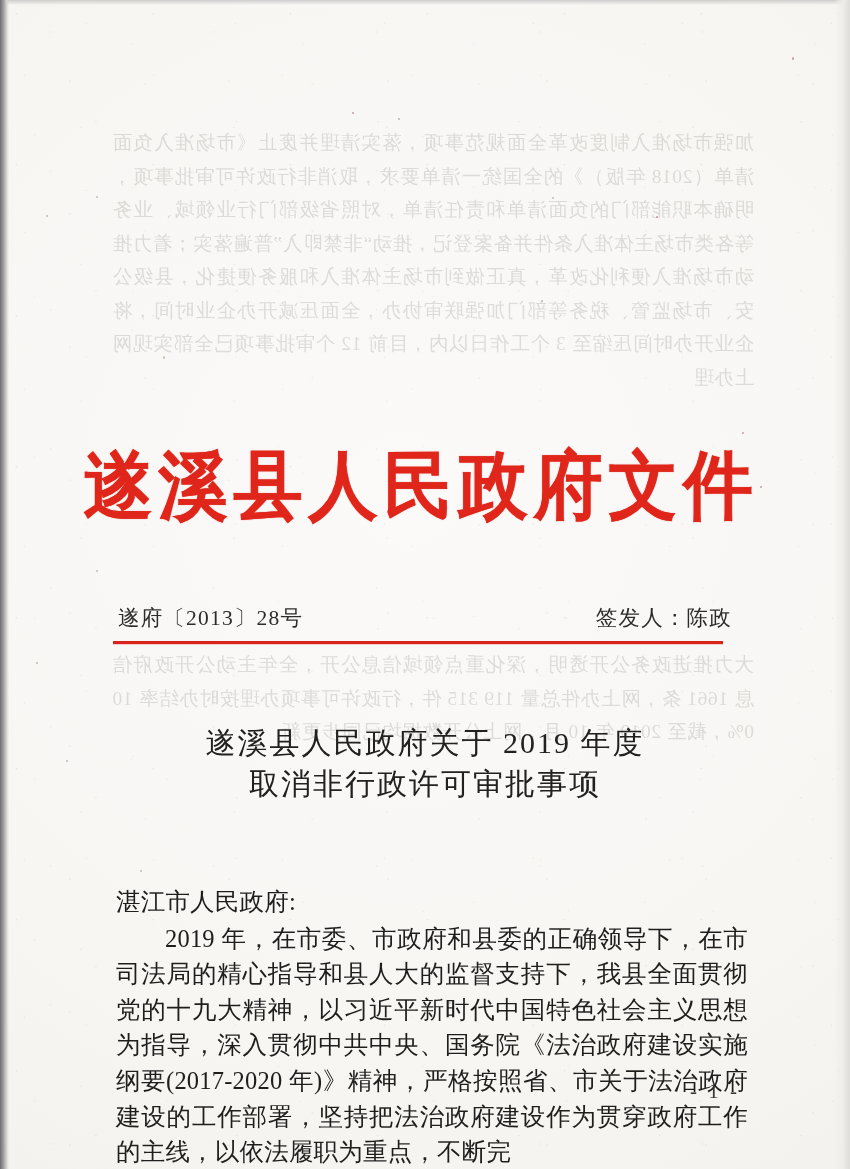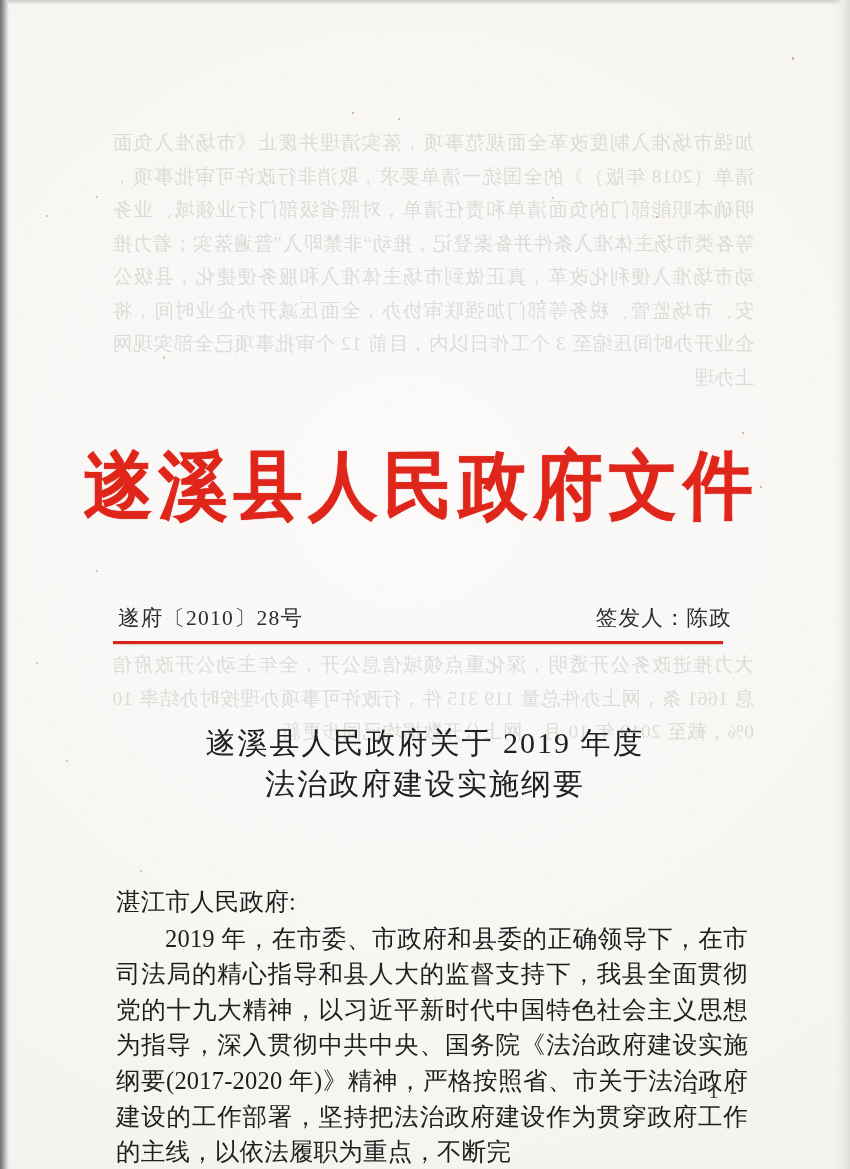--- a/index.html
+++ b/index.html
@@ -249,28 +249,28 @@
 
   <div class="edge-top"></div>
   <div class="edge-left"></div>
   <div class="edge-right"></div>
 
   <div class="masthead ink">
     <span class="masthead-title">遂溪县人民政府文件</span>
   </div>
 
   <div class="docnum-row ink">
-    <span class="docnum-left">遂府〔2010〕28号</span>
+    <span class="docnum-left">遂府〔2013〕28号</span>
     <span class="docnum-right">签发人：陈政</span>
   </div>
   <div class="red-rule"></div>
 
   <div class="doc-title ink">
     <div>遂溪县人民政府关于 2019 年度</div>
-    <div>法治政府建设实施纲要</div>
+    <div>取消非行政许可审批事项</div>
   </div>
 
   <div class="body-block ink">
     <p class="addressee">湛江市人民政府:</p>
     <p class="para">2019 年，在市委、市政府和县委的正确领导下，在市司法局的精心指导和县人大的监督支持下，我县全面贯彻党的十九大精神，以习近平新时代中国特色社会主义思想为指导，深入贯彻中共中央、国务院《法治政府建设实施纲要(2017-2020 年)》精神，严格按照省、市关于法治政府建设的工作部署，坚持把法治政府建设作为贯穿政府工作的主线，以依法履职为重点，不断完</p>
   </div>
 
   <div class="page-number ink">- 1 -</div>
 
 </div>

